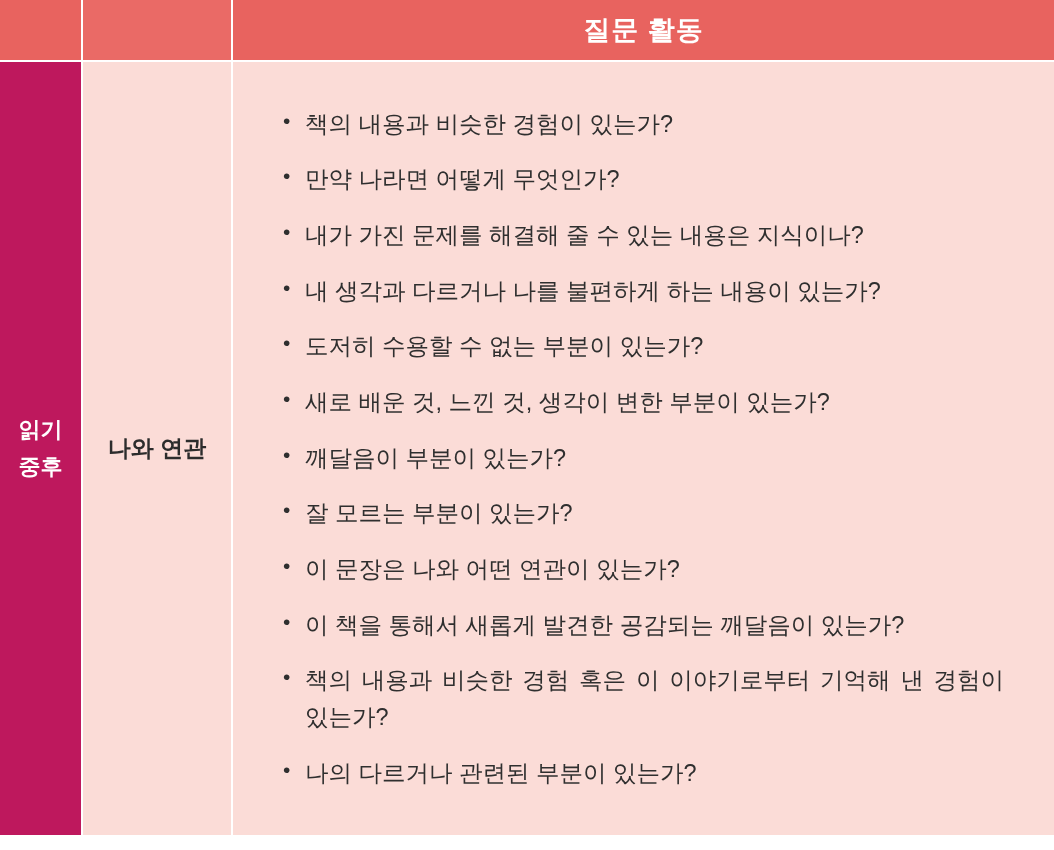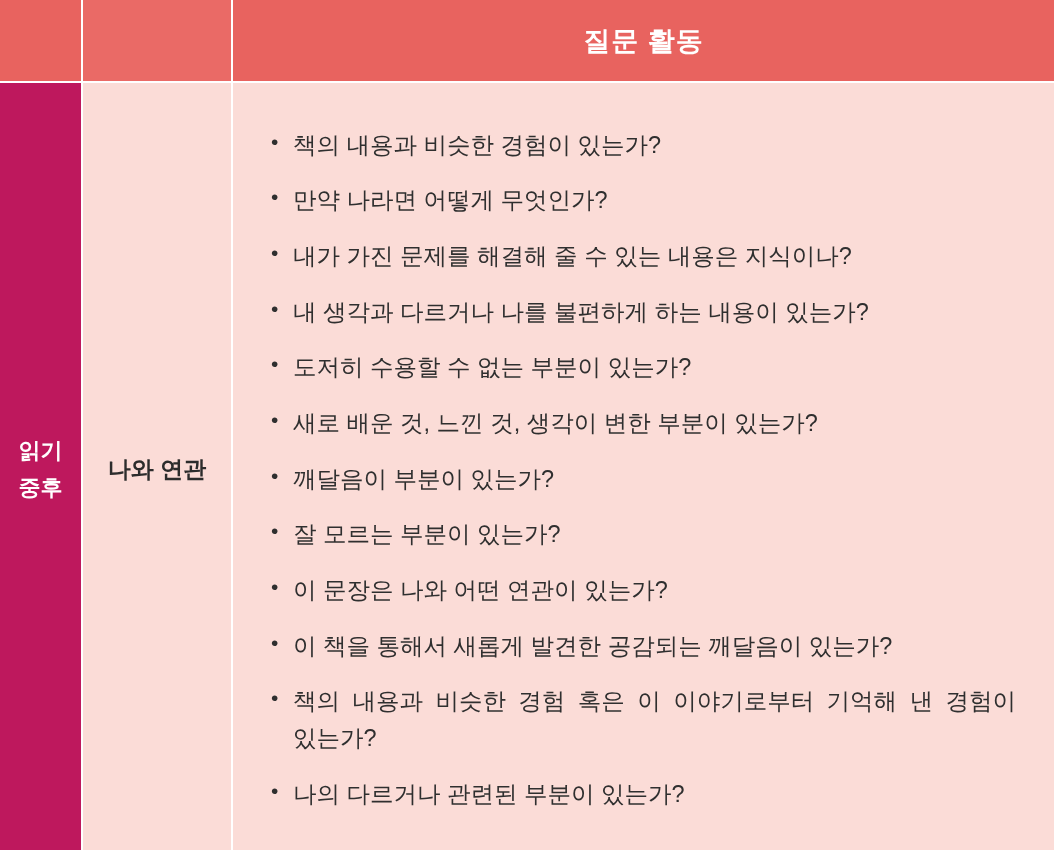--- a/index.html
+++ b/index.html
@@ -23,21 +23,21 @@
   table.qa-table {
     width: 1054px;
     border-collapse: collapse;
     table-layout: fixed;
   }
   col.c1 { width: 82px; }
   col.c2 { width: 150px; }
   col.c3 { width: 822px; }
 
   
-  tr.header-row { height: 82px; }
+  tr.header-row { height: 61px; }
   td.hdr-blank-1 {
     background: #e8635f;
     border-right: 2px solid #ffffff;
   }
   td.hdr-blank-2 {
     background: #ea6a66;
     border-right: 2px solid #ffffff;
   }
   td.hdr-title {
     background: #e8635f;
@@ -75,21 +75,21 @@
   }
   td.items-cell {
     background: #fbdcd7;
     vertical-align: middle;
     border-top: 2px solid #ffffff;
     padding: 18px 34px 18px 34px;
   }
 
   ul.q-list {
     list-style: none;
-    margin: 4px;
+    margin: 16px;
     padding: 0;
   }
   ul.q-list li {
     position: relative;
     color: #2f2f2f;
     font-size: 23.5px;
     line-height: 1.56;
     padding-left: 22px;
     margin: 0 0 19px 0;
     text-align: justify;

